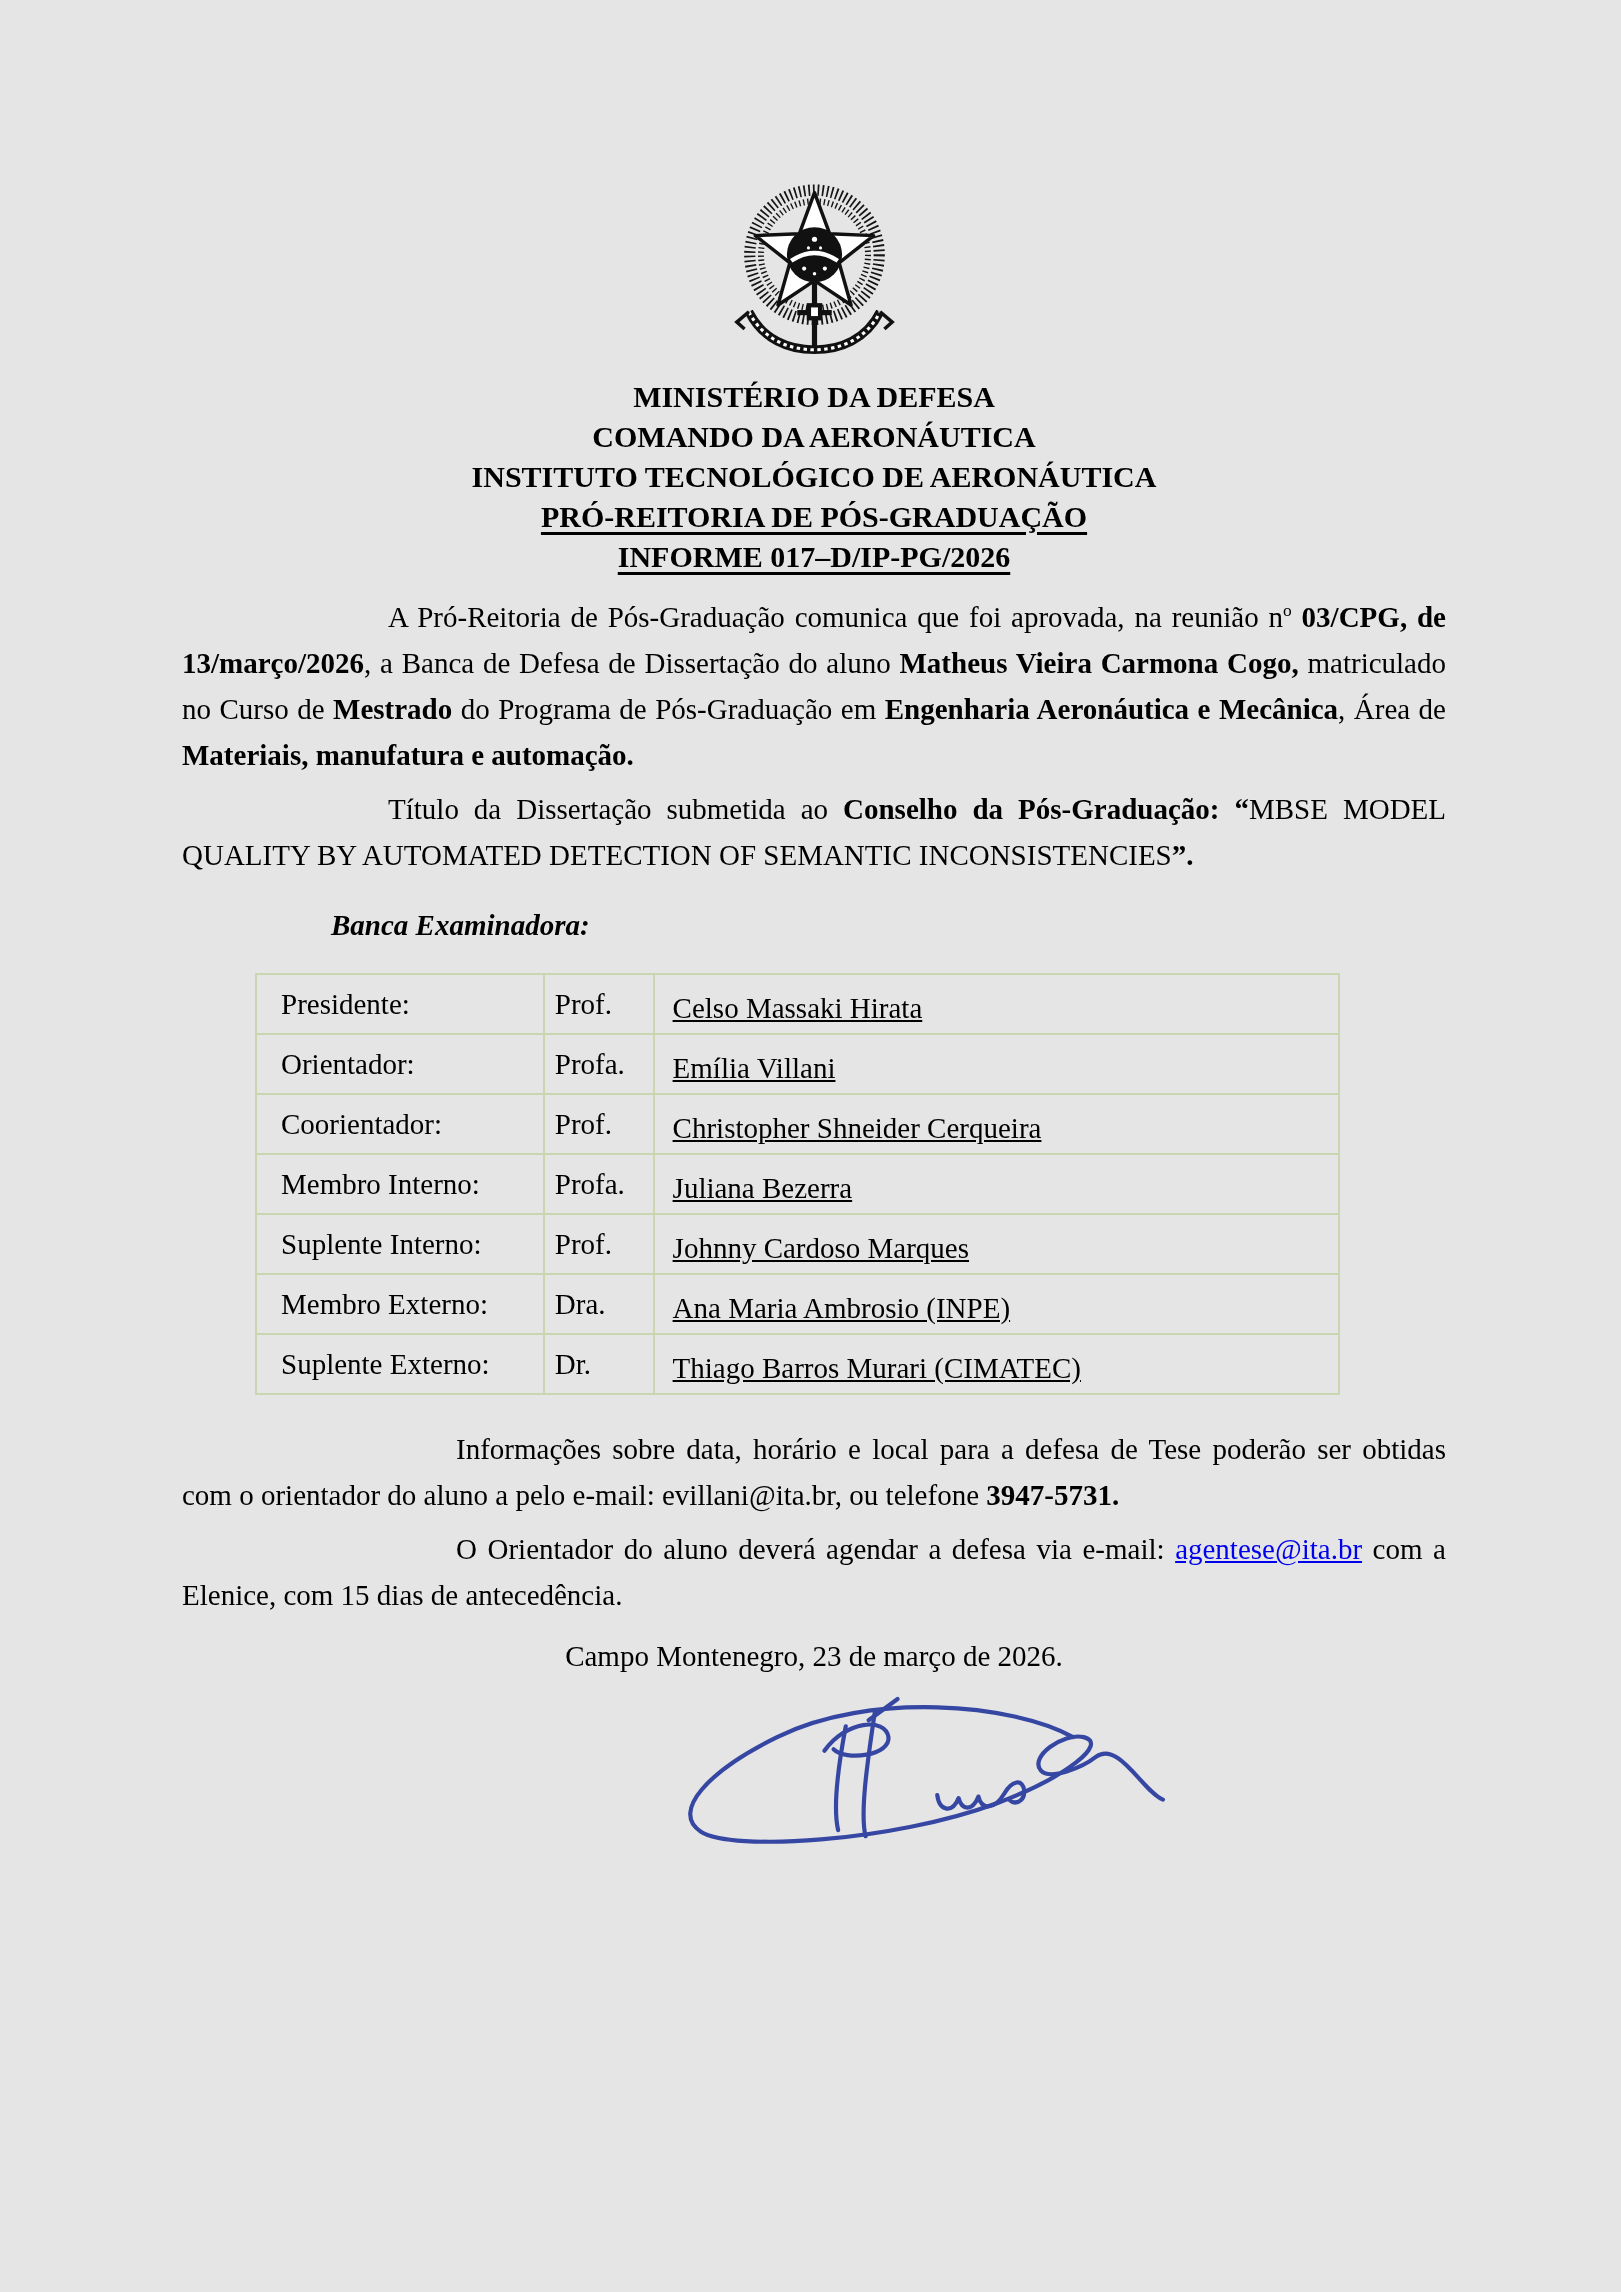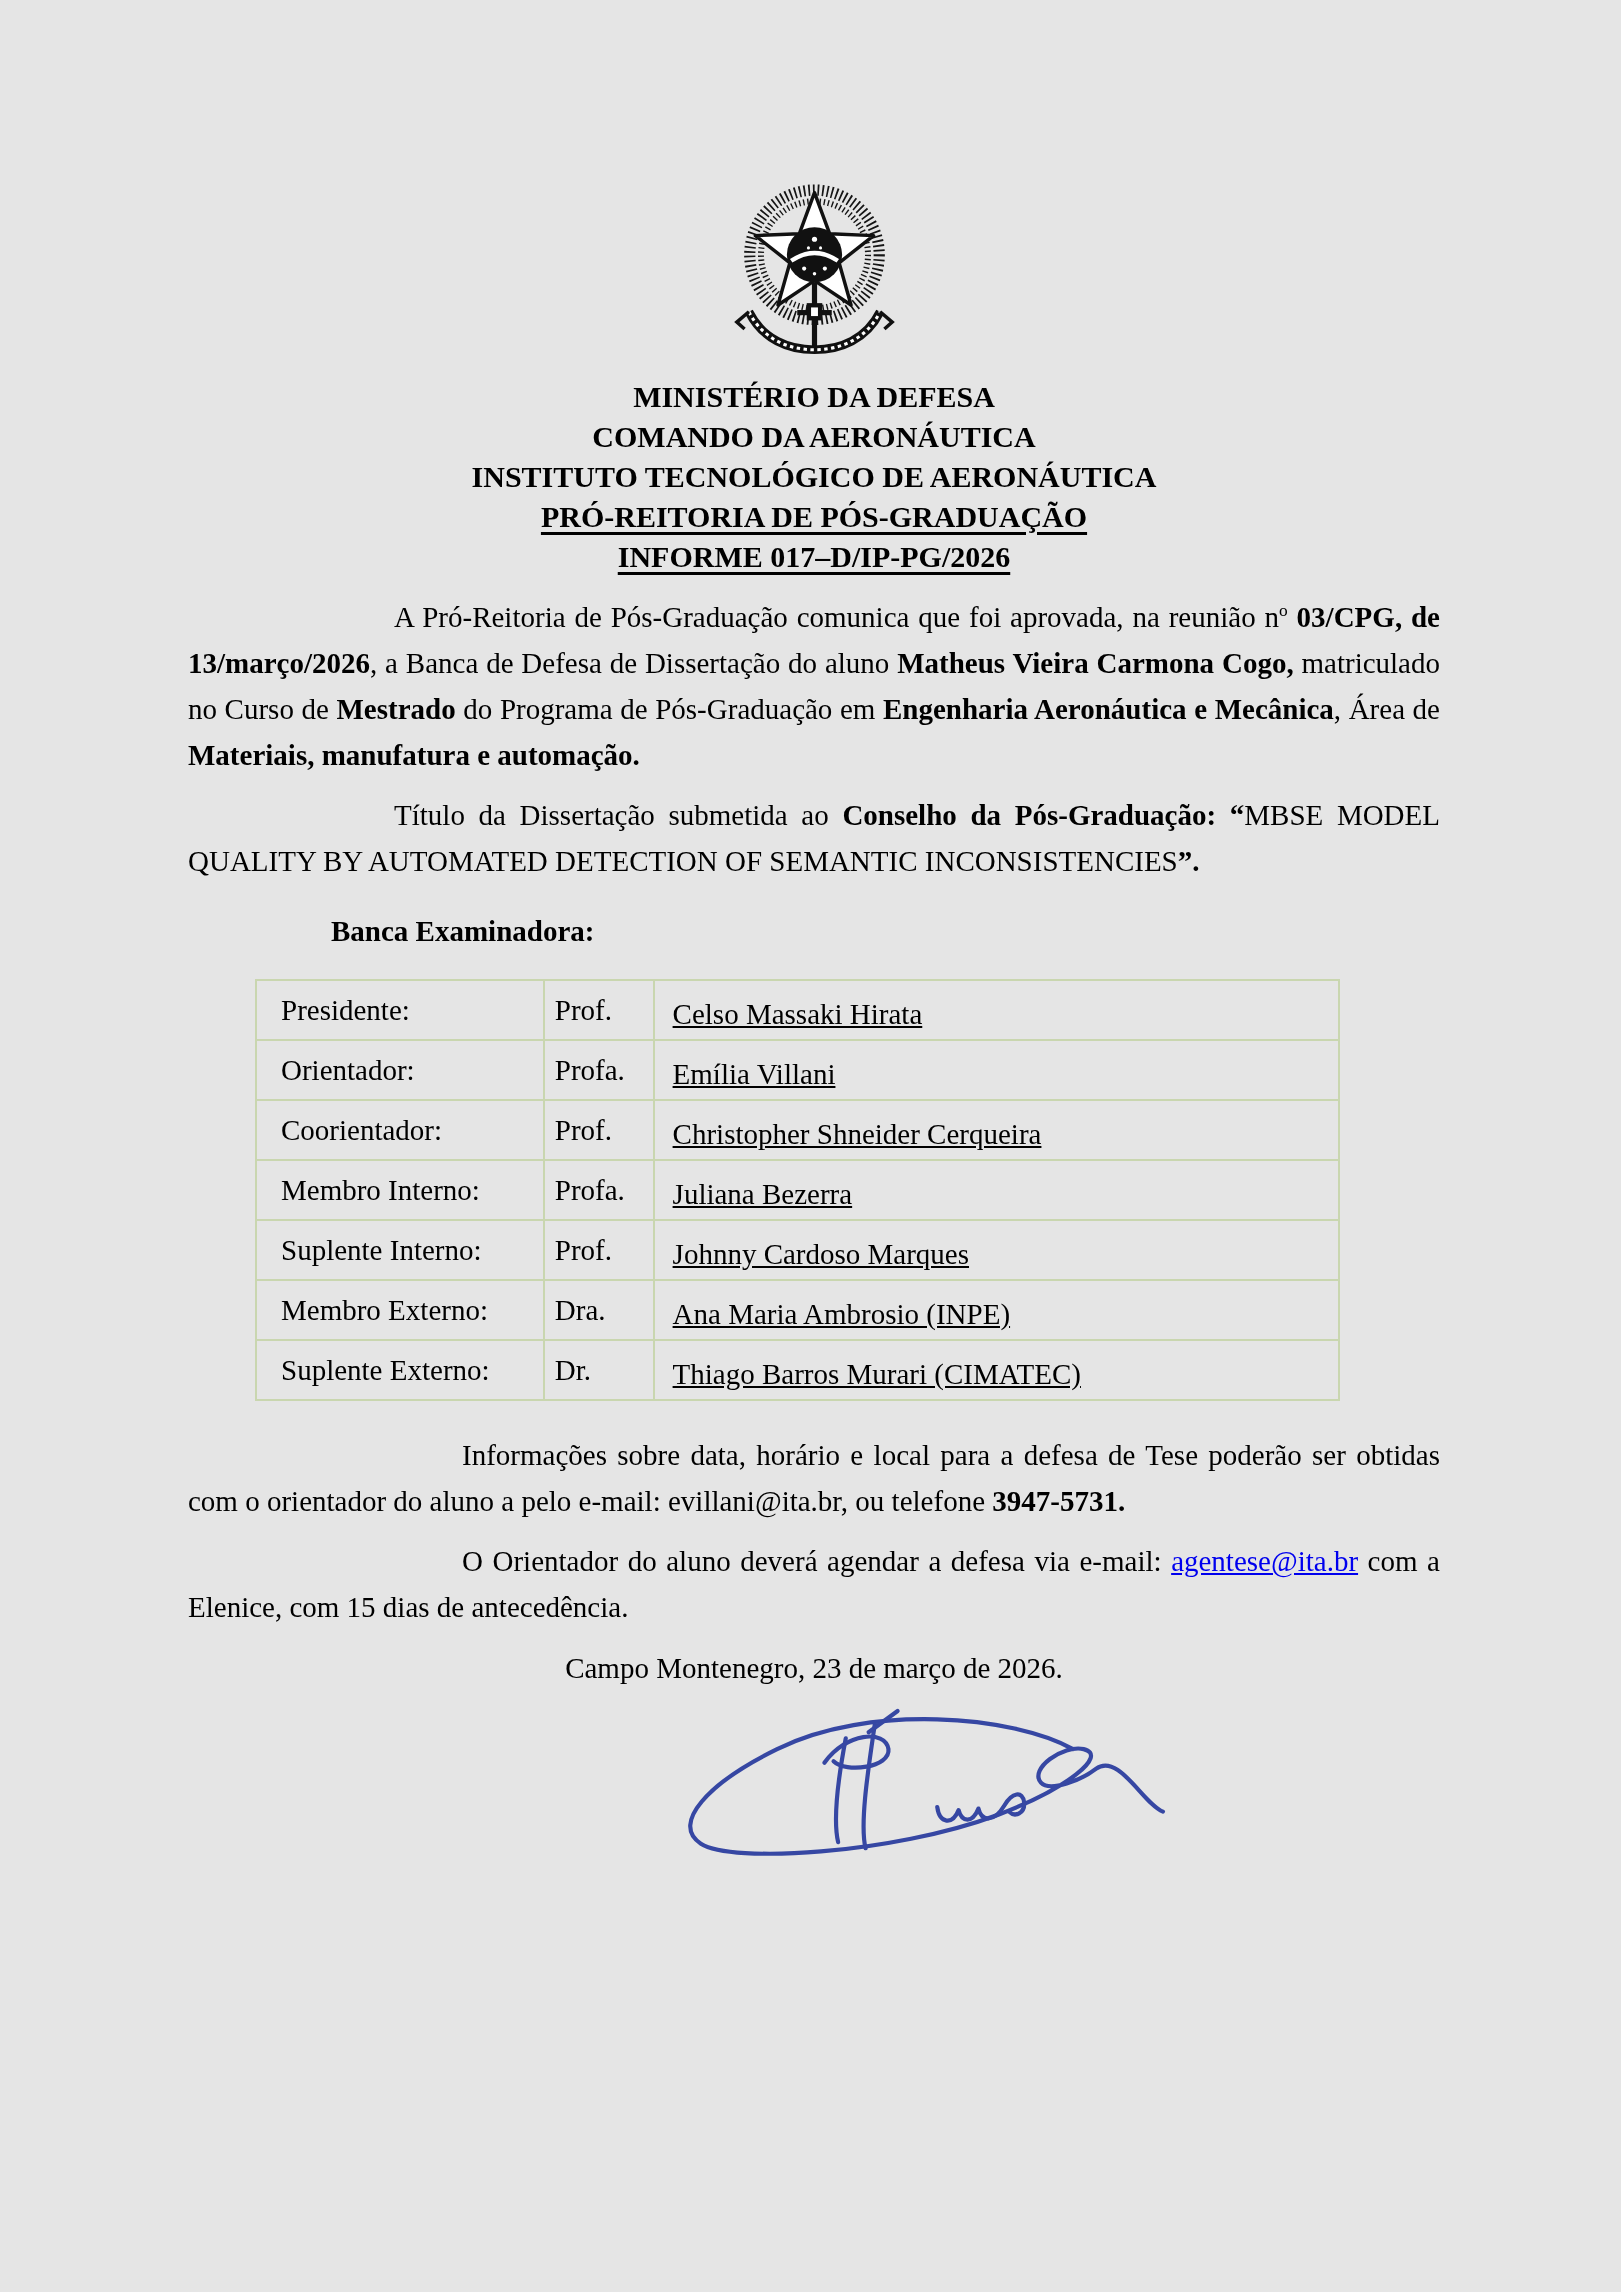--- a/index.html
+++ b/index.html
@@ -18,28 +18,28 @@
     font-family:"Liberation Serif","DejaVu Serif",serif;
     font-size:29px;
     padding:184px 167px 0 174px;
     overflow:hidden;
   }
   .emblem{width:173px;margin:0 auto;}
   .emblem svg{display:block;width:173px;height:183px;}
   .header-lines{margin-top:9.8px;text-align:center;font-weight:bold;font-size:30px;line-height:40px;}
   .hline{white-space:nowrap;}
   .hline.u{text-decoration:underline;text-decoration-thickness:2.9px;text-underline-offset:4.9px;}
-  .para{margin:14px;text-align:justify;line-height:46px;font-family:Liberation Serif, serif;}
+  .para{margin:8px;text-align:justify;line-height:46px;font-family:Liberation Serif, serif;}
   .p1{margin-top:17.6px;text-indent:206px;}
   .p2{text-indent:206px;}
   .p3{margin-top:31px;text-indent:274px;}
   .p4{text-indent:274px;}
   .bold{font-weight:bold;}
   sup{font-size:0.6em;line-height:0;}
-  .banca-heading{font-weight:bold;margin:23.5px 0 0 157px;line-height:46px;}
+  .banca-heading{font-weight:bold;margin:23.5px 0 0 157px;line-height:46px;font-style:italic;}
   table.banca{border-collapse:collapse;margin:25.5px 0 0 81px;table-layout:fixed;}
   table.banca td{
     border:2px solid var(--table-border);
     height:60px;
     vertical-align:middle;
     overflow:hidden;
   }
   td.c-role{width:288px;padding-left:24px;}
   td.c-title{width:110px;padding-left:9.8px;border-radius:27px;}
   td.c-name{width:685px;padding:7.8px 0 0 17.6px;text-decoration:underline;}

